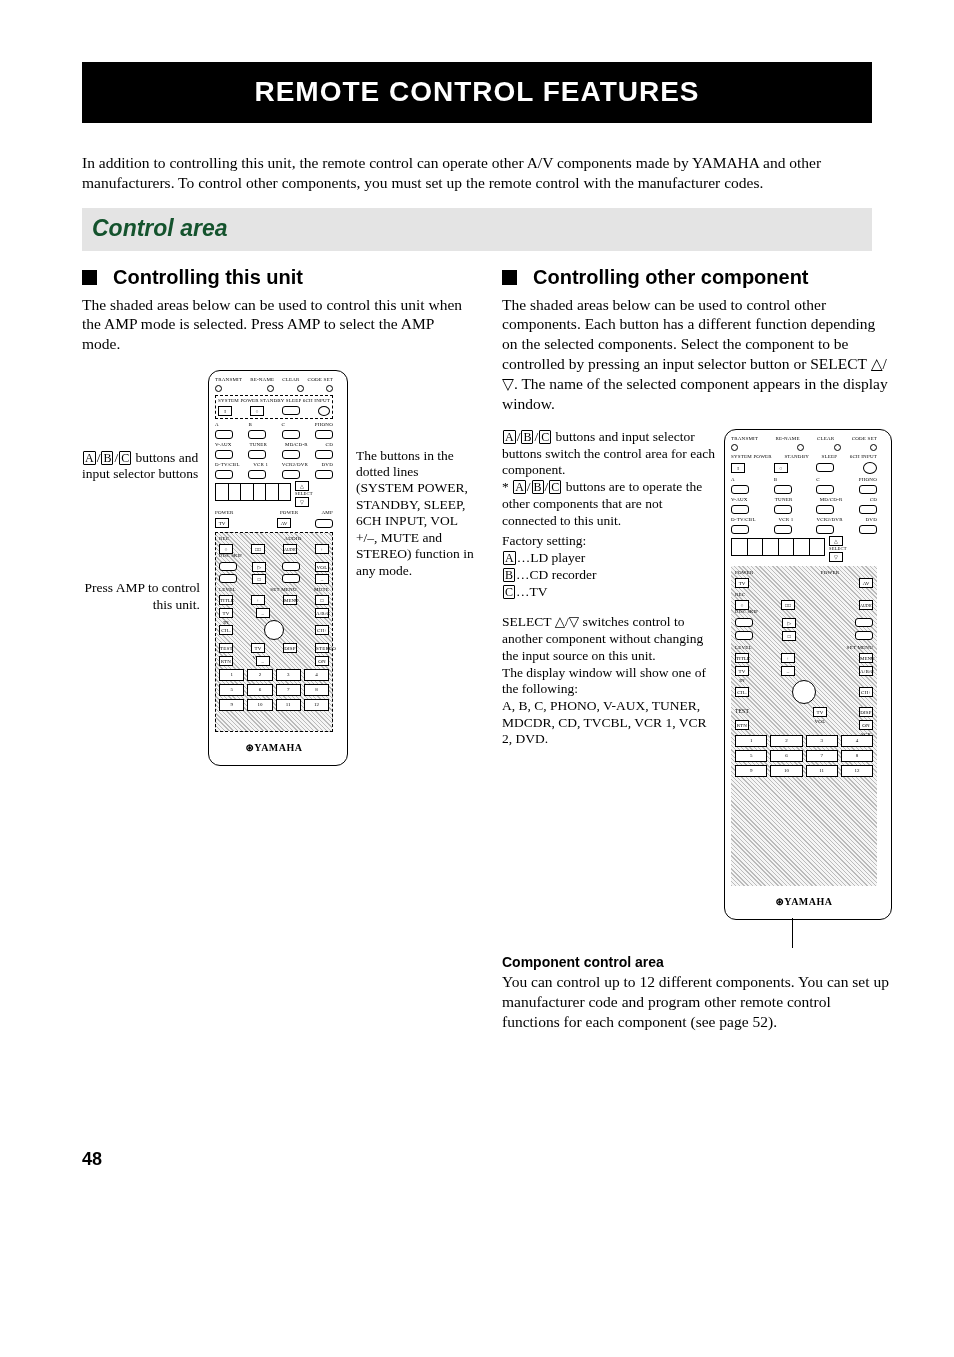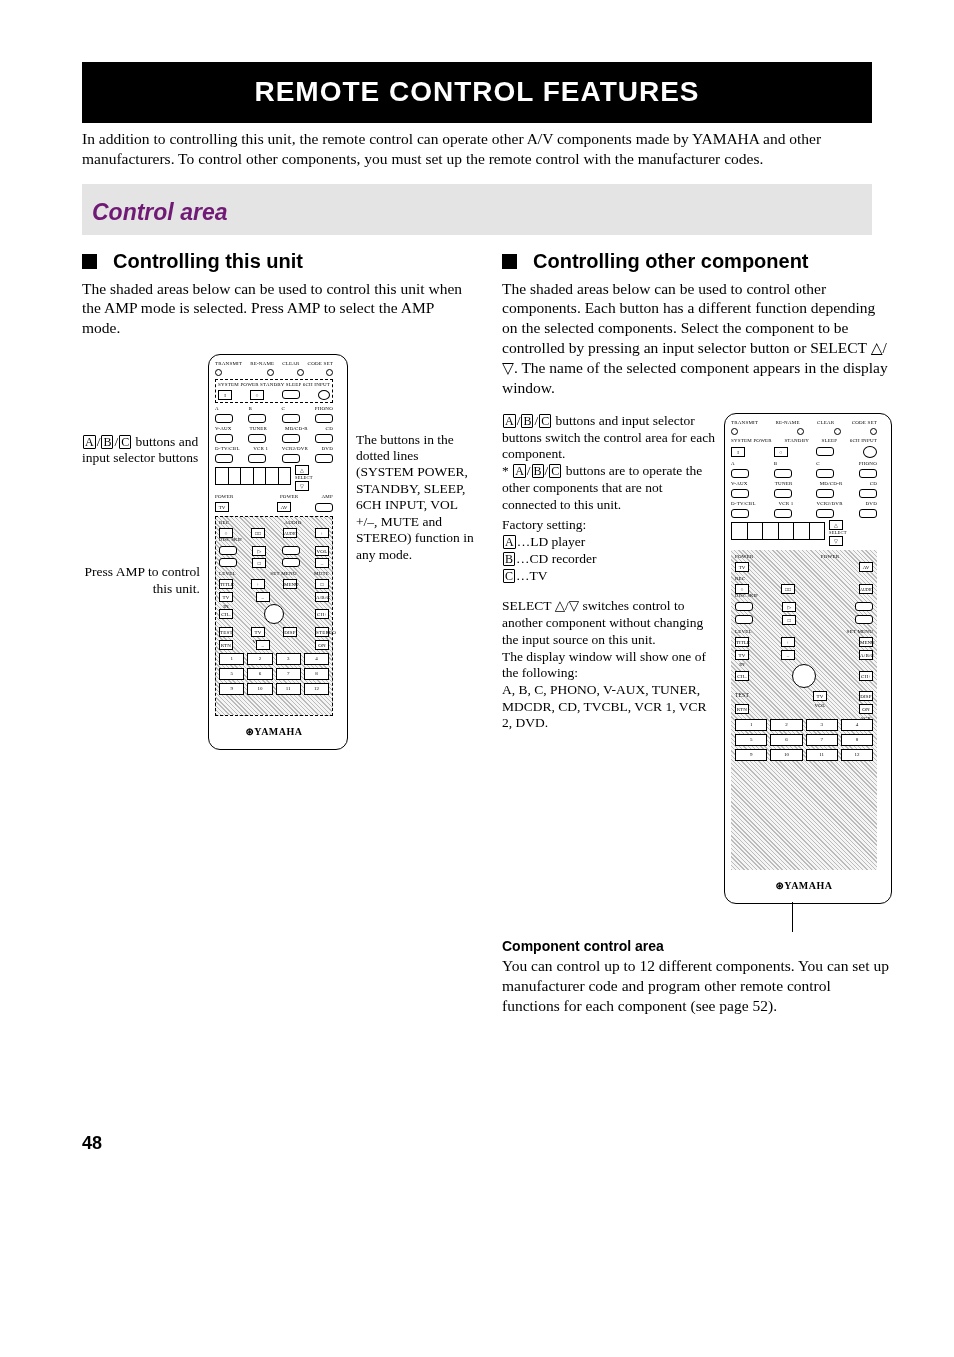--- a/index.html
+++ b/index.html
@@ -17,31 +17,31 @@
     background: #000;
     color: #fff;
     text-align: center;
     font-family: Arial, Helvetica, sans-serif;
     font-weight: 800;
     letter-spacing: 1px;
     font-size: 28px;
     padding: 12px 0 13px 0;
   }
   .intro {
-    margin-top: 6px;
+    margin-top: 30px;
   }
   .section-bar {
     margin-top: 16px;
     background: #e4e4e4;
     font-family: Arial, Helvetica, sans-serif;
     font-style: italic;
     font-weight: bold;
     font-size: 23px;
-    padding: 14px 10px 7px 10px;
-    color: #701a75;
+    padding: 6px 10px 7px 10px;
+    color: #14532d;
   }
   .cols { display: flex; gap: 28px; margin-top: 14px; align-items: flex-start; }
   .col { flex: 1 1 50%; }
   .h-line { display:flex; align-items:center; gap:16px; margin-bottom:4px;}
   .h-square { width:15px; height:15px; background:#000; display:inline-block; flex:0 0 auto; }
   .h-text { font-family: Arial, Helvetica, sans-serif; font-weight: bold; font-size:20px; }
   .para { margin-top:2px; }
   
   .remote-wrap-a { display:flex; gap:8px; align-items:flex-start; margin-top:10px; }
   .label-left { width:118px; font-size:13.5px; line-height:1.22; padding-top:80px; }

